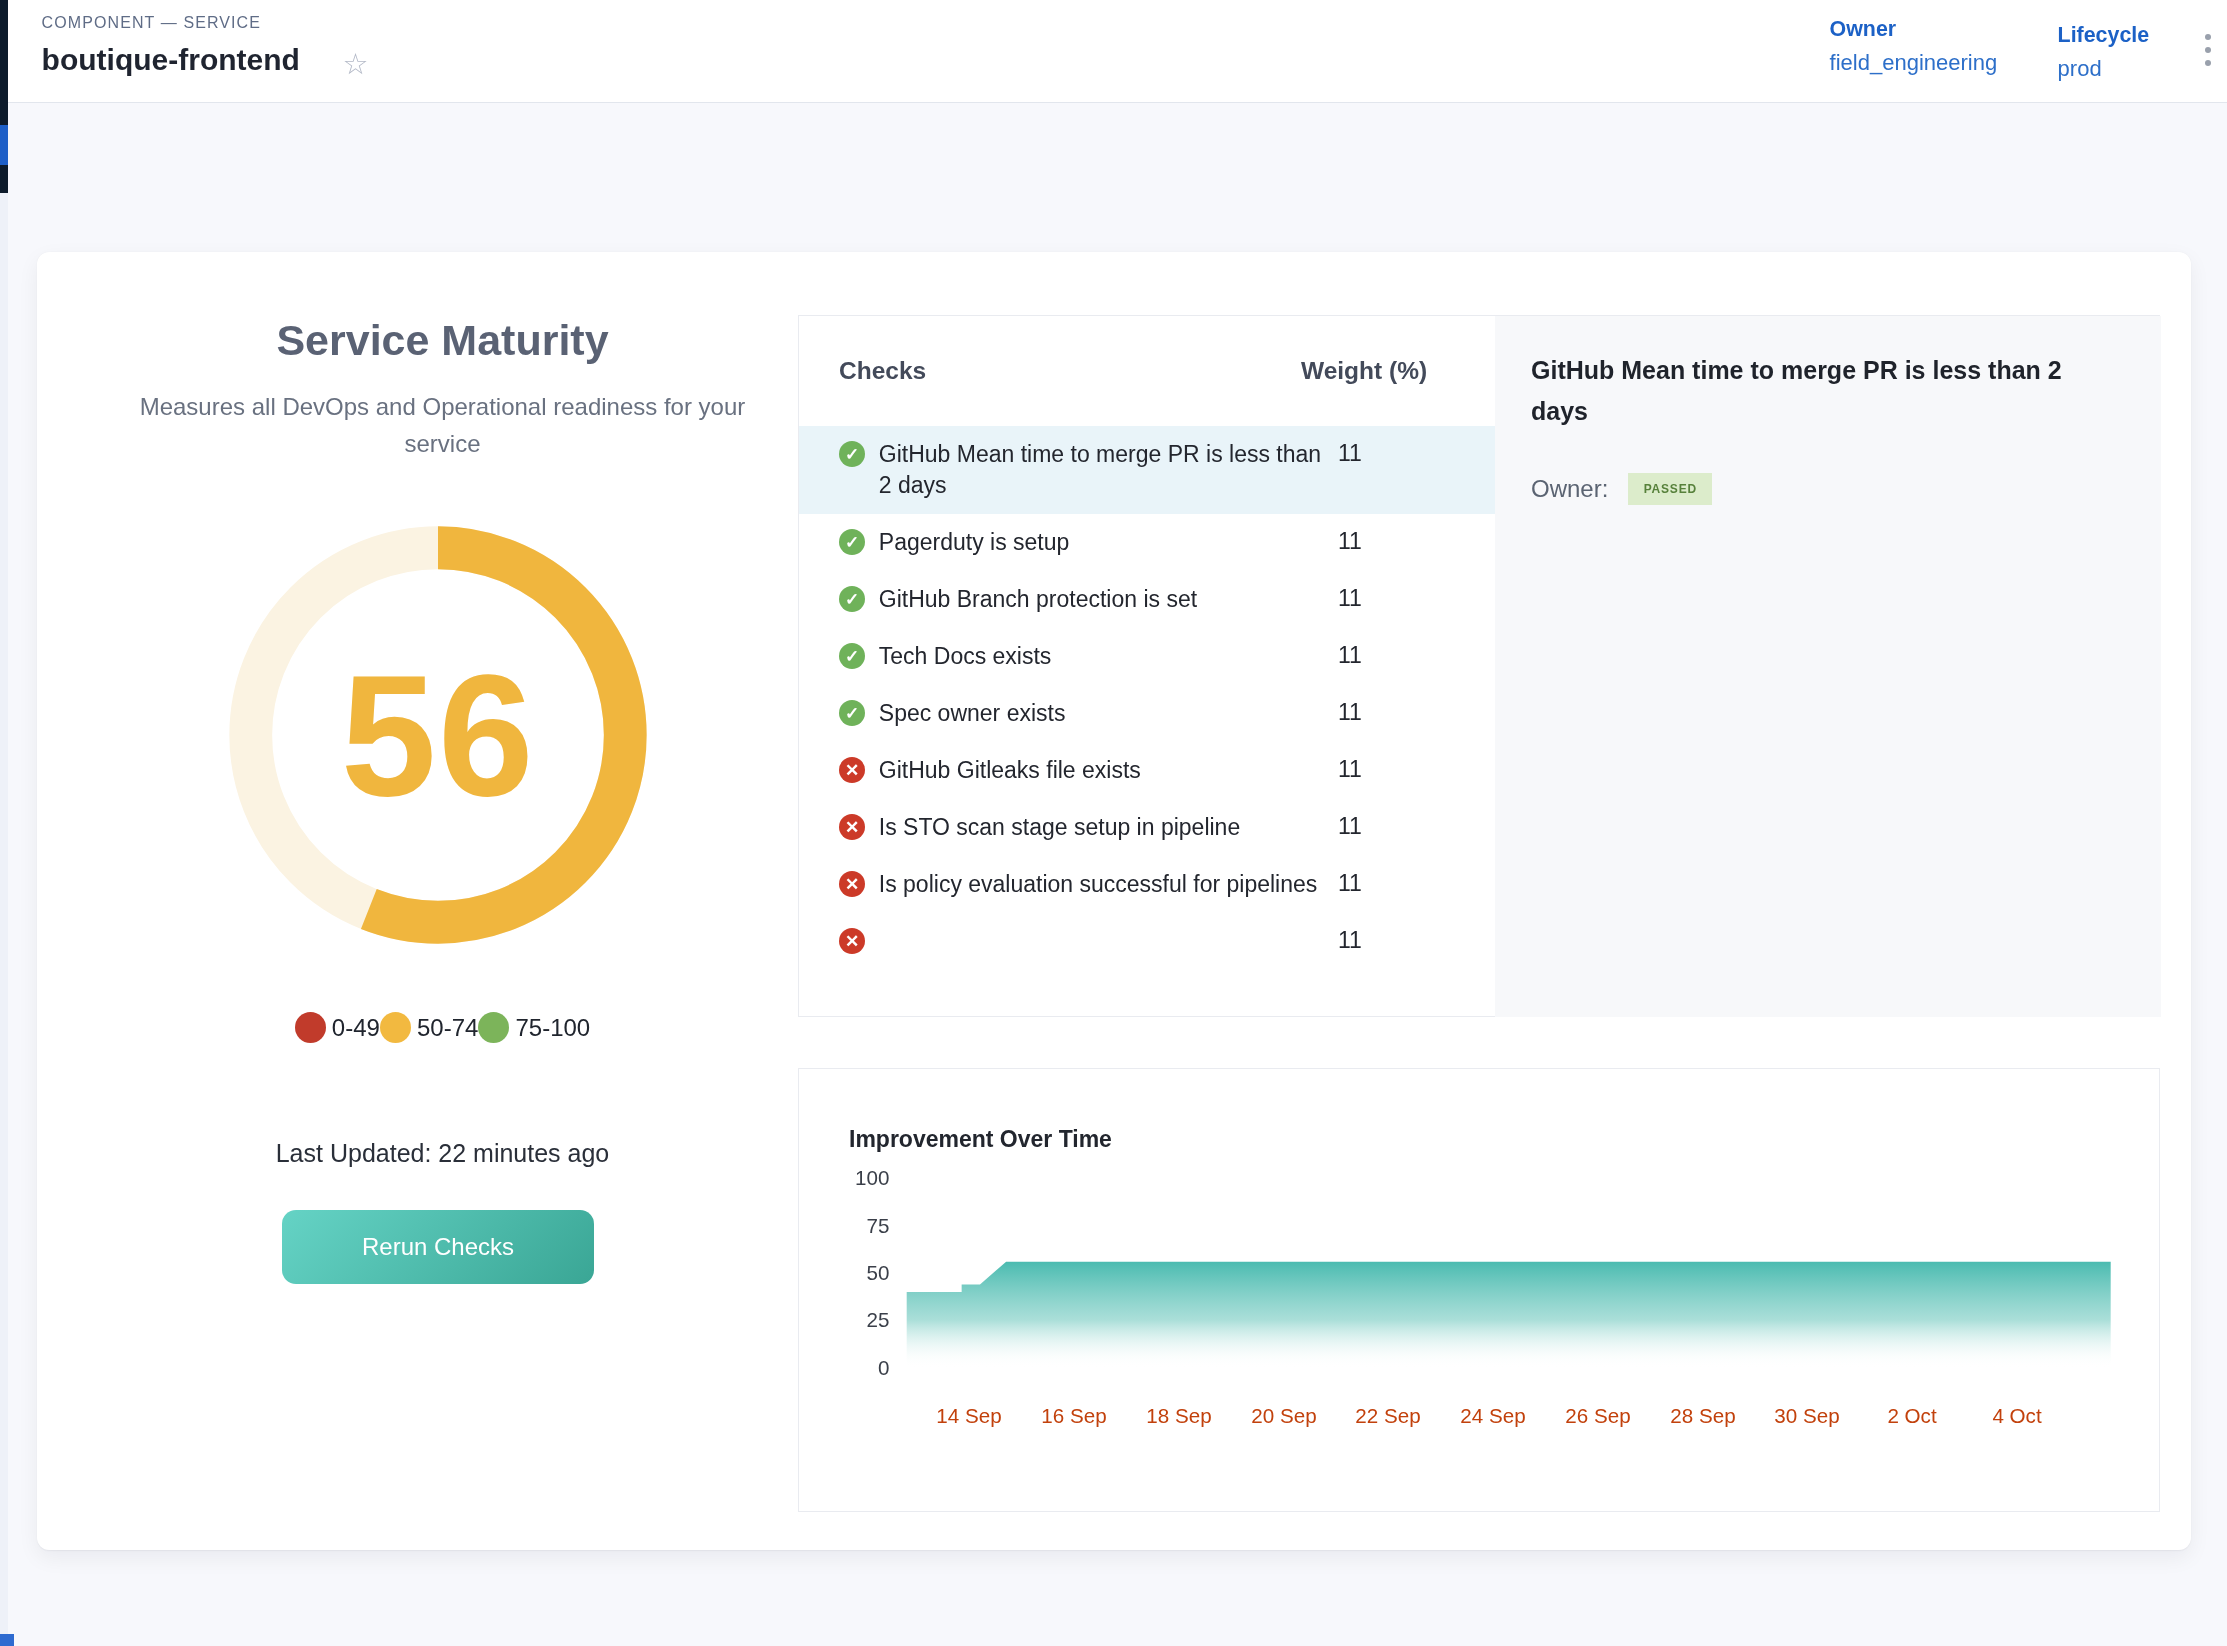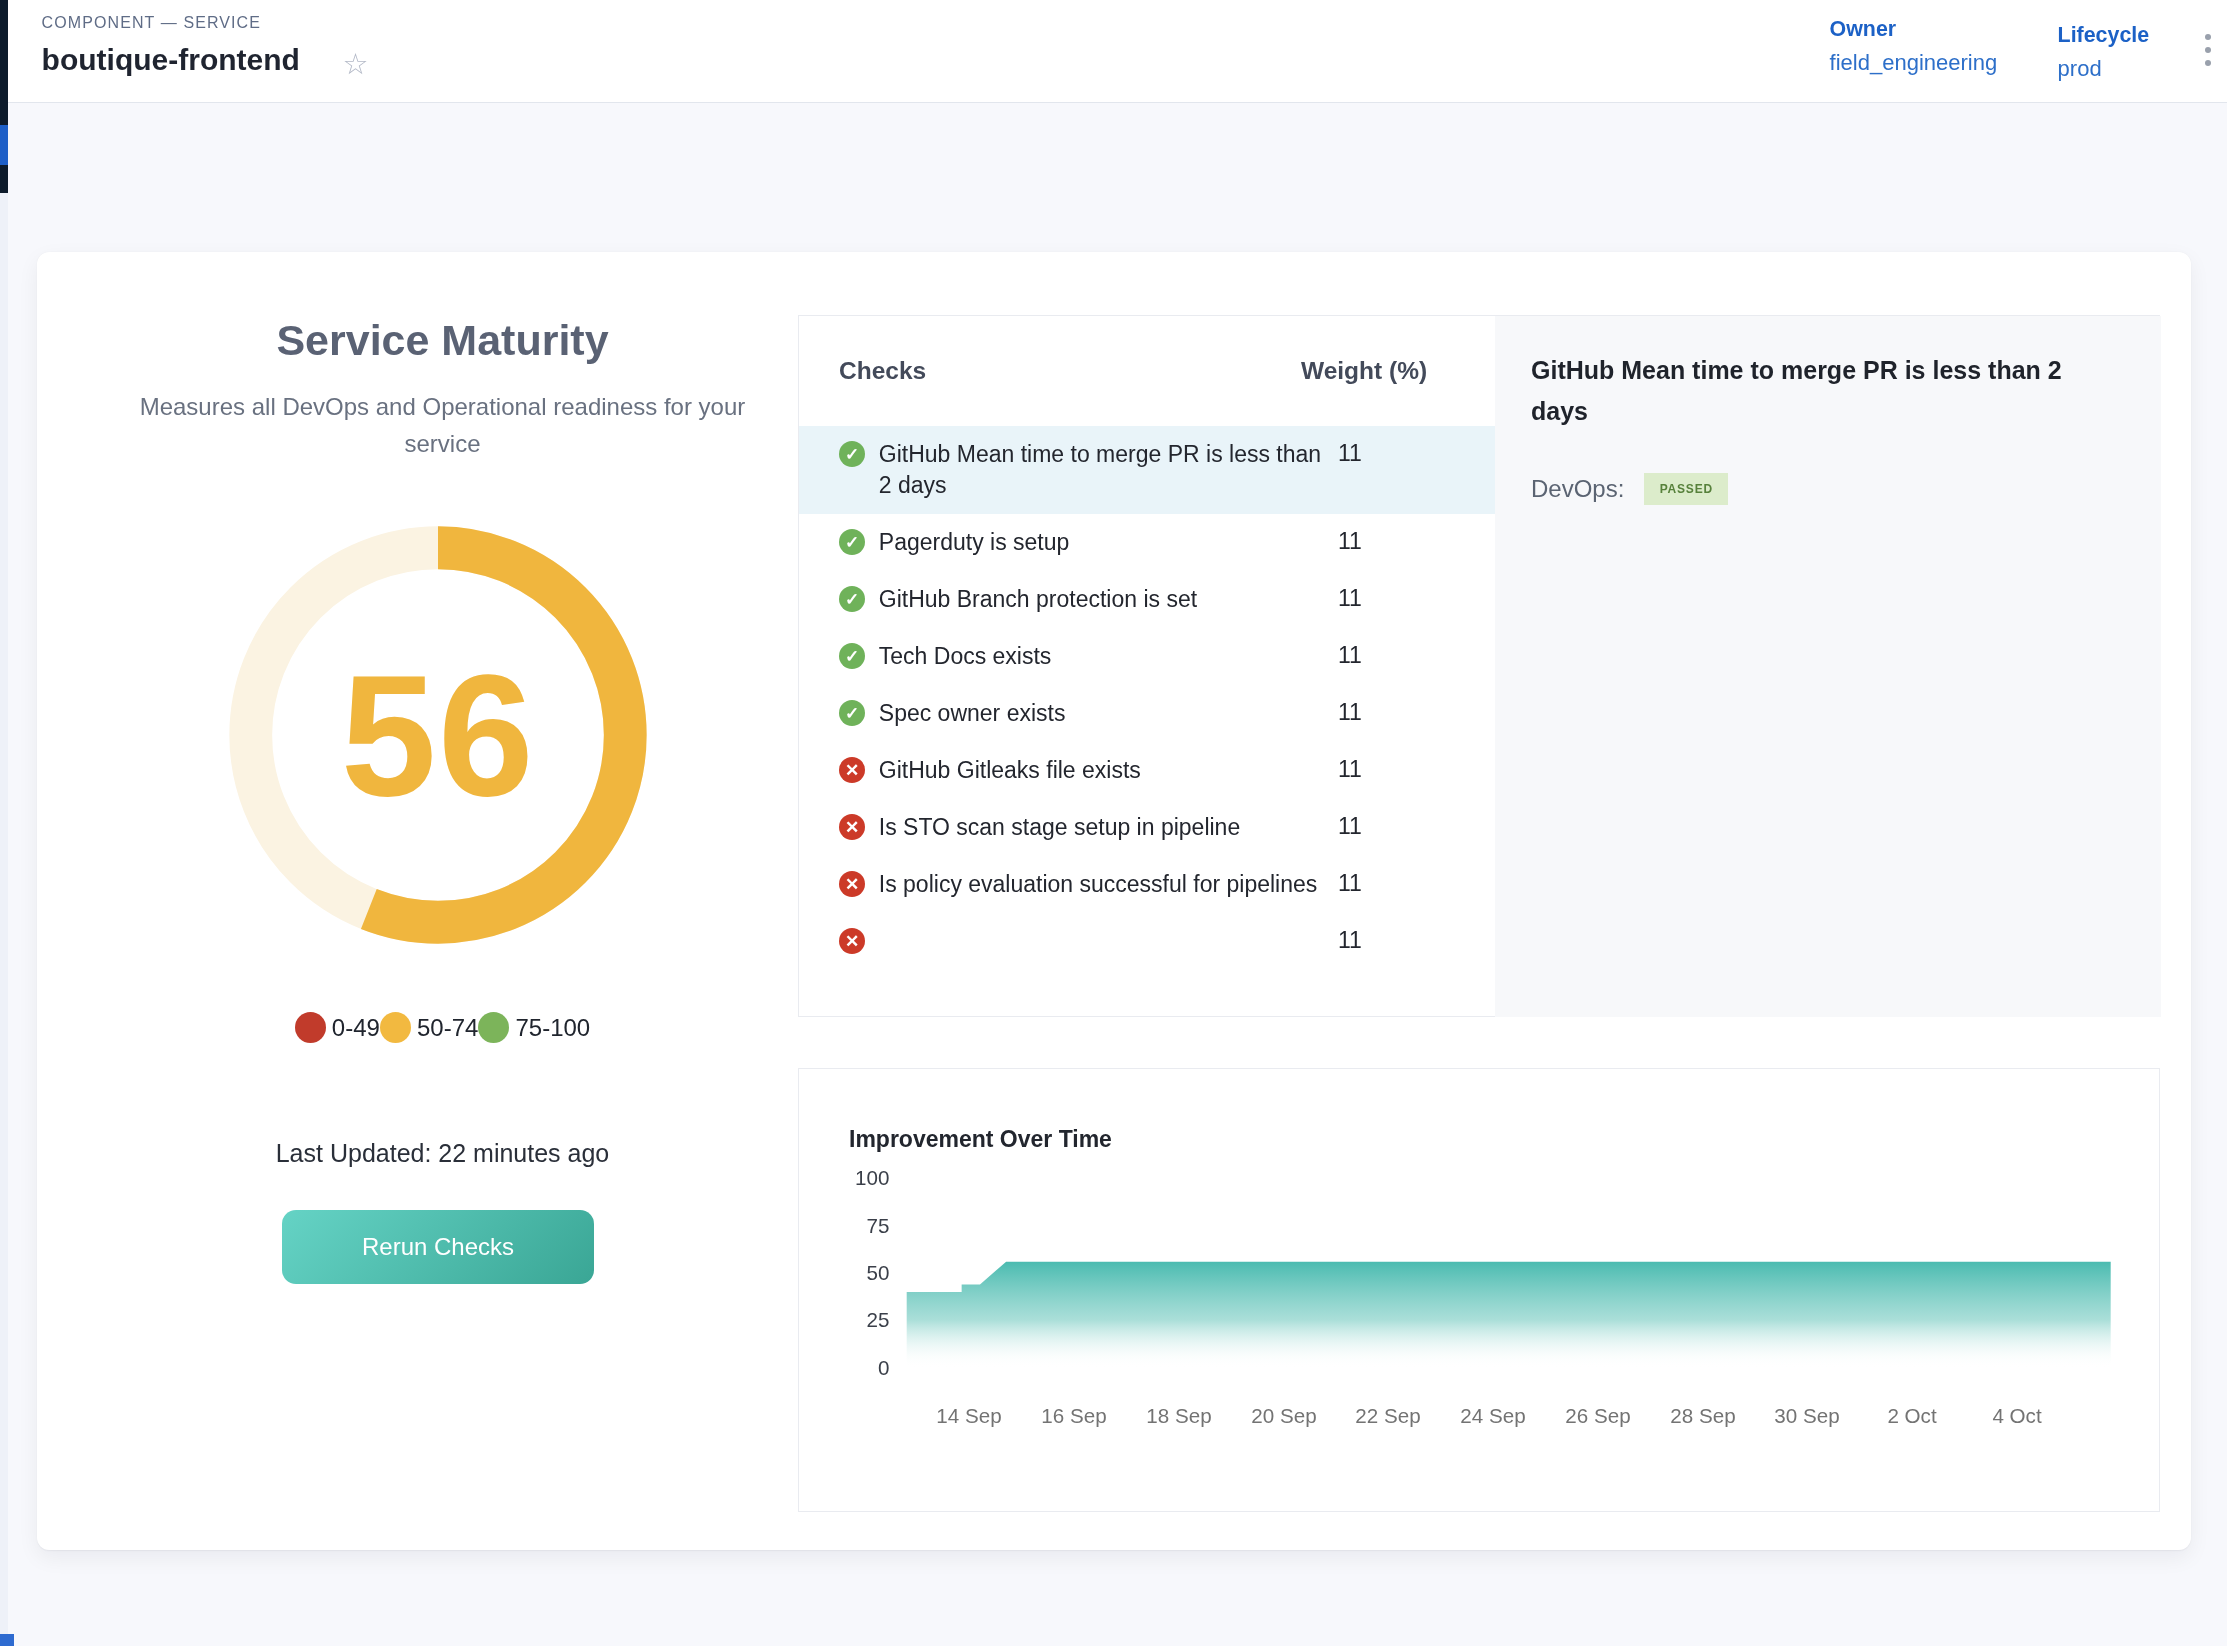--- a/index.html
+++ b/index.html
@@ -61,21 +61,21 @@
   .detail-title{position:absolute;left:36px;top:34px;width:535px;font-size:25px;line-height:41px;font-weight:700;color:#1f232b;}
   .status-row{position:absolute;left:36px;top:157px;display:flex;align-items:center;gap:20px;}
   .status-label{font-size:24px;color:#5b6472;}
   .status-badge{background:#dcECCB;background:#dceccb;color:#57813b;font-size:12px;font-weight:700;letter-spacing:0.8px;padding:9.2px 15.3px;border-radius:0;}
 
   
   #chart-panel{position:absolute;left:761px;top:816px;width:1362px;height:444px;background:#ffffff;border:0.8px solid #e9ebf0;}
   .chart-title{position:absolute;left:50px;top:57px;font-size:23px;font-weight:700;color:#22262e;}
   #plot-svg{position:absolute;left:0;top:0;}
   .ytick{position:absolute;width:69px;text-align:right;font-size:20.6px;color:#3a3f49;transform:translateY(-50%);}
-  .xtick{position:absolute;font-size:20.6px;color:#737373;transform:translateX(-50%);}
+  .xtick{position:absolute;font-size:20.6px;color:#c2410c;transform:translateX(-50%);}
 </style>
 </head>
 <body>
 
 <div id="screen">
 
   <div id="rail">
     <div class="rail-dark"></div>
     <div class="rail-active"></div>
     <div class="rail-bottom"></div>
@@ -129,21 +129,21 @@
         </div>
       </div>
 
     <div class="last-updated">Last Updated: 22 minutes ago</div>
     <button class="rerun-btn">Rerun Checks</button>
 
     <div id="checks-panel">
       <div id="detail-pane">
         <div class="detail-title">GitHub Mean time to merge PR is less than 2 days</div>
         <div class="status-row">
-          <span class="status-label">DevOps:</span>
+          <span class="status-label">Owner:</span>
           <span class="status-badge">PASSED</span>
         </div>
       </div>
       <div class="checks-header">
         <span class="h-name">Checks</span>
         <span class="h-weight">Weight (%)</span>
       </div>
       <div id="check-rows">
           <div class="check-row selected">
             <span class="ck-icon pass">✓</span>

